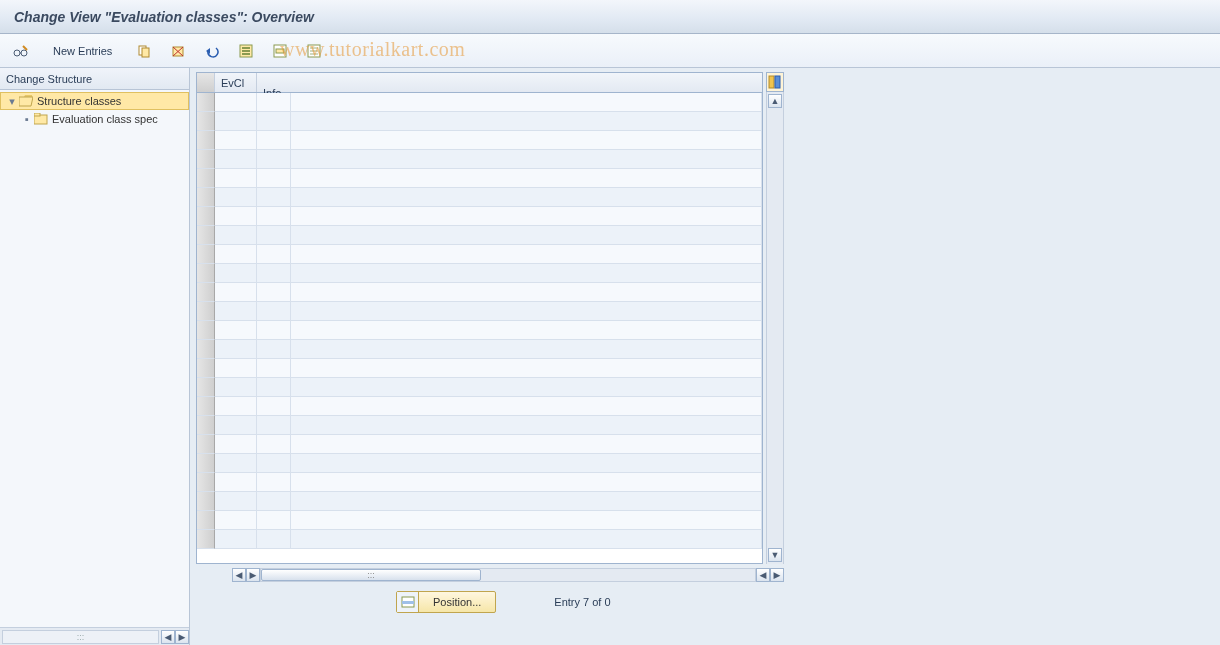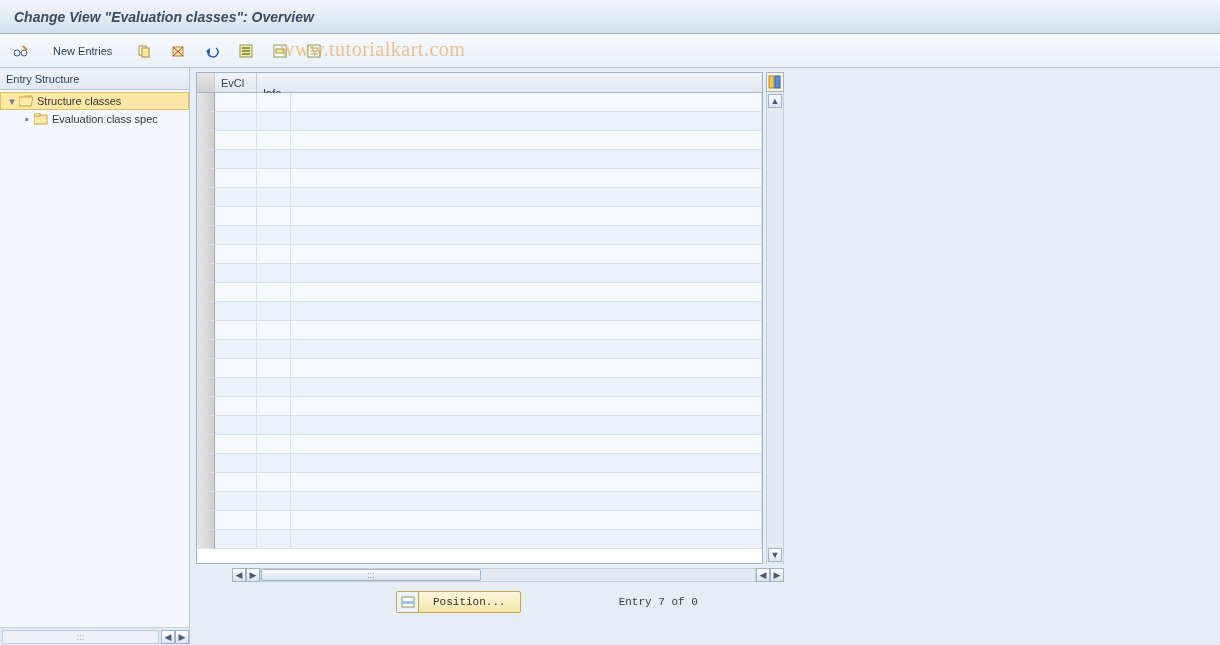--- a/index.html
+++ b/index.html
@@ -233,23 +233,22 @@
       border-radius:2px;
       display:flex;align-items:center;justify-content:center;
       color:#888; font-size:9px;
       cursor:pointer;
     }
     
     .footer-row {
       display:flex;
       align-items:center;
       height:36px;
-      gap:98px;
+      gap:58px;
       padding-left:200px;
-      font-family:Liberation Mono, monospace;
     }
     .position-btn {
       display:flex;
       align-items:center;
       height:22px;
       border:1px solid #c0a54e;
       background: linear-gradient(#fff7df,#f6e6a8);
       border-radius:2px;
       cursor:pointer;
       padding-right:14px;
@@ -324,21 +323,21 @@
       <rect x="4" y="7" width="8" height="2" fill="#cfd8c0"></rect>
       <rect x="4" y="10" width="8" height="2" fill="#cfd8c0"></rect>
     </svg>
   </div>
   <span class="watermark">www.tutorialkart.com</span>
 </div>
 
 <div class="content">
 
   <div class="left-pane">
-    <div class="pane-header">Entry Structure</div>
+    <div class="pane-header">Change Structure</div>
     <div class="tree">
       <div class="tree-item selected">
         <span class="tree-indent">▾</span>
         <svg width="14" height="12">
           <polygon points="0,2 5,2 6,0 13,0 13,2 2,2" fill="#e6c76a"></polygon>
           <polygon points="0,2 14,2 12,11 0,11" fill="#ffe9a6" stroke="#c0a54e"></polygon>
         </svg>
         <span class="tree-label">Structure classes</span>
       </div>
       <div class="tree-item" style="padding-left:20px;">

